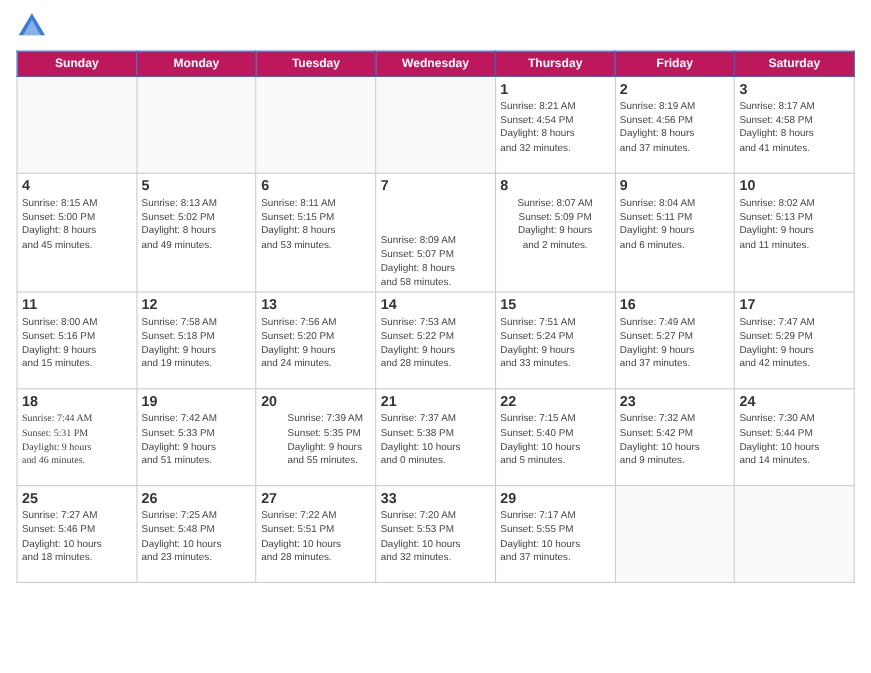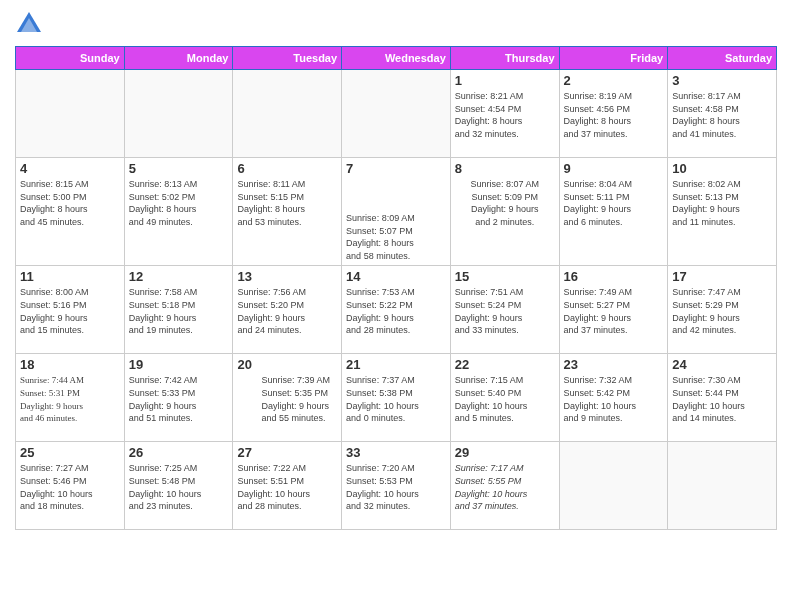--- a/index.html
+++ b/index.html
@@ -56,26 +56,26 @@
     .location {
       font-size: 14px;
       color: #555;
     }
     .calendar {
       width: 100%;
       border-collapse: collapse;
       table-layout: fixed;
     }
     .calendar th {
-      background: #d946ef;
+      background: #be185d;
       color: #fff;
       font-size: 11px;
       font-weight: bold;
       padding: 5px 4px;
-      text-align: right;
+      text-align: center;
       border: 1px solid #2a6bc5;
     }
     .calendar td {
       border: 1px solid #ccc;
       vertical-align: top;
       padding: 3px 4px;
       font-size: 9.5px;
       color: #333;
       height: 88px;
     }
@@ -333,21 +333,21 @@
           </td>
           <td>
             <span class="day-num">33</span>
             <div class="day-info" style="white-space: pre-line;">Sunrise: 7:20 AM
 Sunset: 5:53 PM
 Daylight: 10 hours
 and 32 minutes.</div>
           </td>
           <td>
             <span class="day-num">29</span>
-            <div class="day-info" style="white-space: pre-line; font-style: italic;">Sunrise: 7:17 AM
+            <div class="day-info" style="white-space: pre-line;">Sunrise: 7:17 AM
 Sunset: 5:55 PM
 Daylight: 10 hours
 and 37 minutes.</div>
           </td>
           <td class="empty"></td>
           <td class="empty"></td>
         </tr>
       </tbody>
   </table>
 </div>

